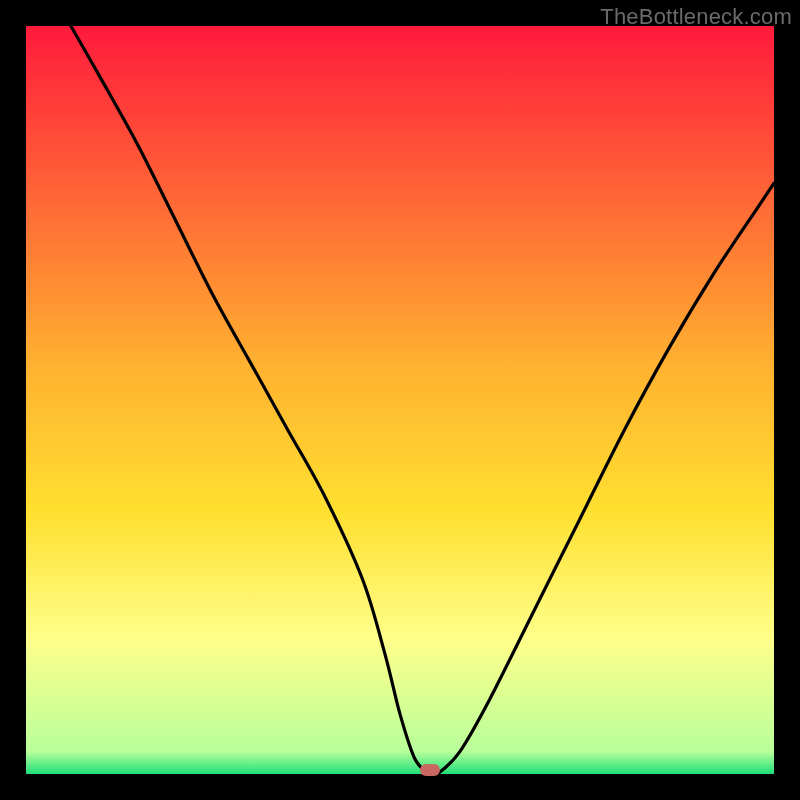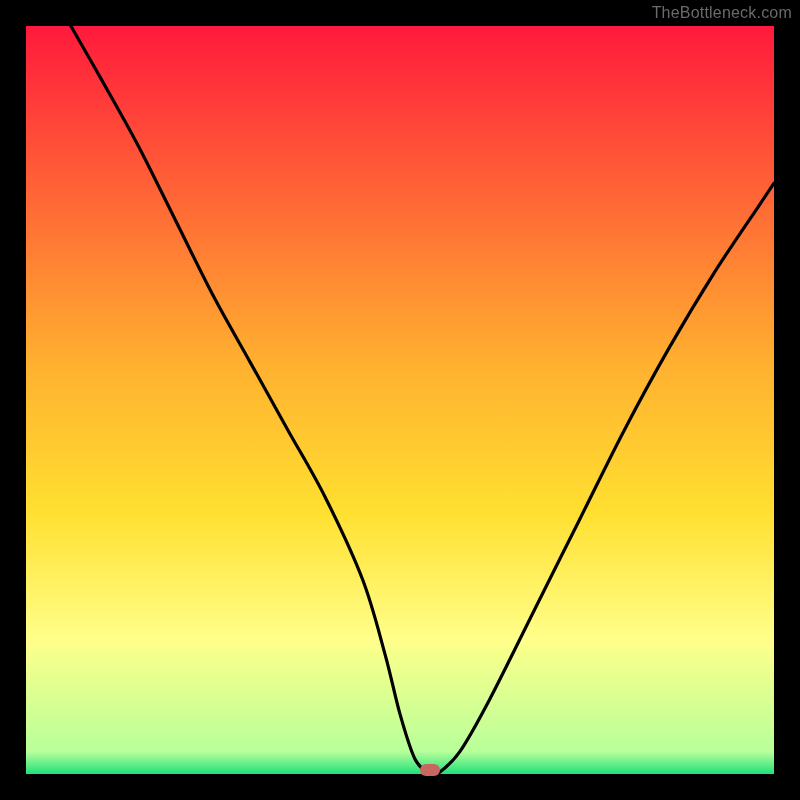--- a/index.html
+++ b/index.html
@@ -15,21 +15,21 @@
     left: 26px;
     top: 26px;
     width: 748px;
     height: 748px;
   }
   .watermark {
     position: absolute;
     top: 4px;
     right: 8px;
     font-family: Arial, Helvetica, sans-serif;
-    font-size: 16px;
+    font-size: 22px;
     font-weight: 500;
     color: #6a6a6a;
     letter-spacing: 0.2px;
   }
   .marker {
     position: absolute;
     width: 20px;
     height: 12px;
     border-radius: 6px;
     background: #c86662;

